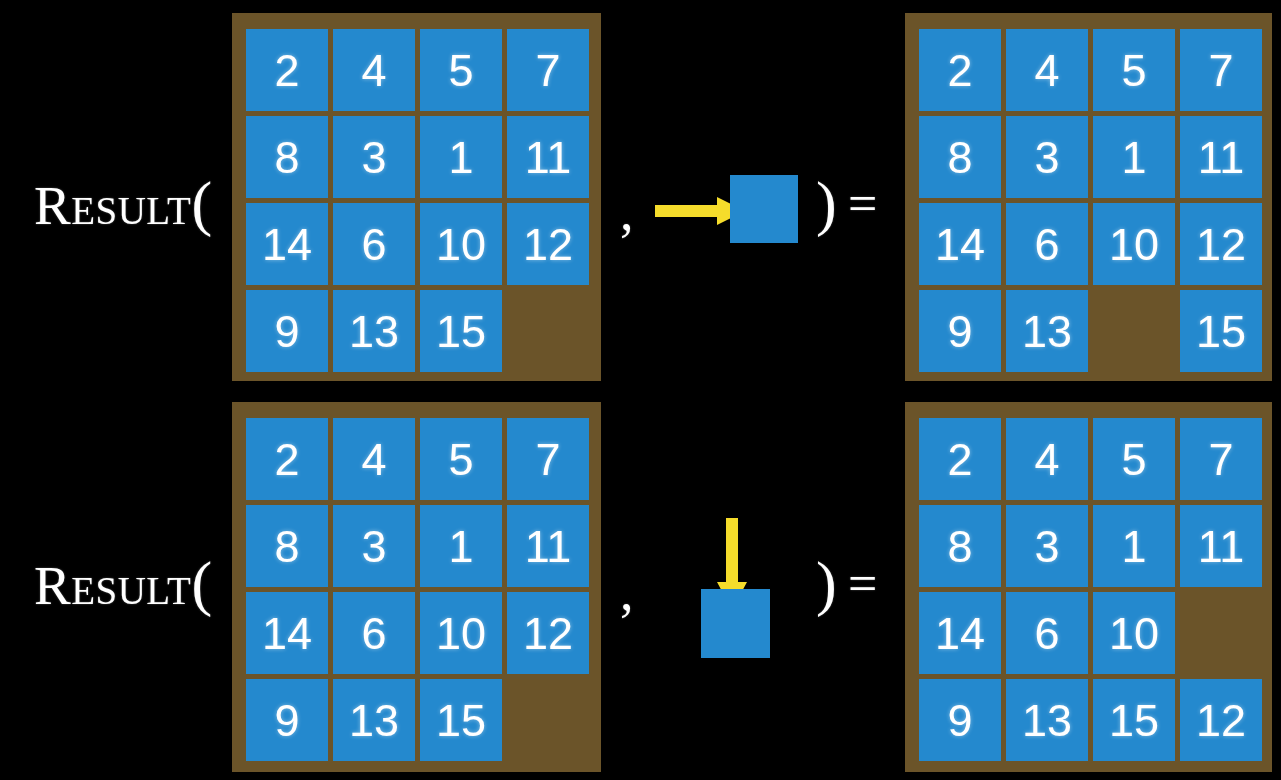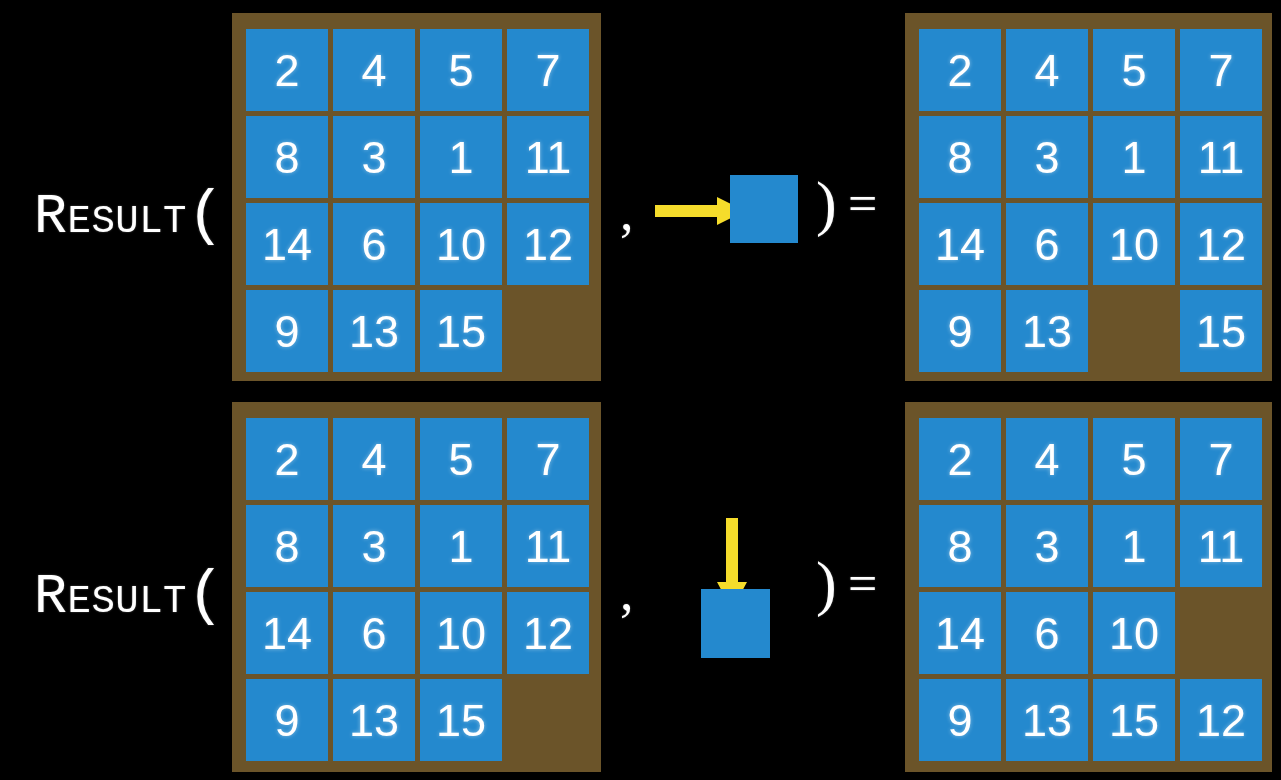--- a/index.html
+++ b/index.html
@@ -8,28 +8,27 @@
 
   
   .eq-row{position:absolute;left:0;width:1281px;}
   .eq-row.row0{top:0;height:390px;}
   .eq-row.row1{top:390px;height:390px;}
 
   
   .result-label{
     position:absolute;
     color:#ffffff;
-    font-family:Liberation Mono, monospace;
+    font-family:Liberation Serif, serif;
     font-variant:small-caps;
     font-size:55px;
     line-height:55px;
     letter-spacing:0.5px;
     white-space:nowrap;
     text-shadow:0 0 2px rgba(255,255,255,.35);
-    margin-top:12px;
   }
   .result-label .paren{font-variant:normal;font-size:62px;}
 
   
   .board{
     position:absolute;
     background:#6B5429;
     box-shadow:2px 2px 3px rgba(0,0,0,.85);
   }
   .board-inner{

